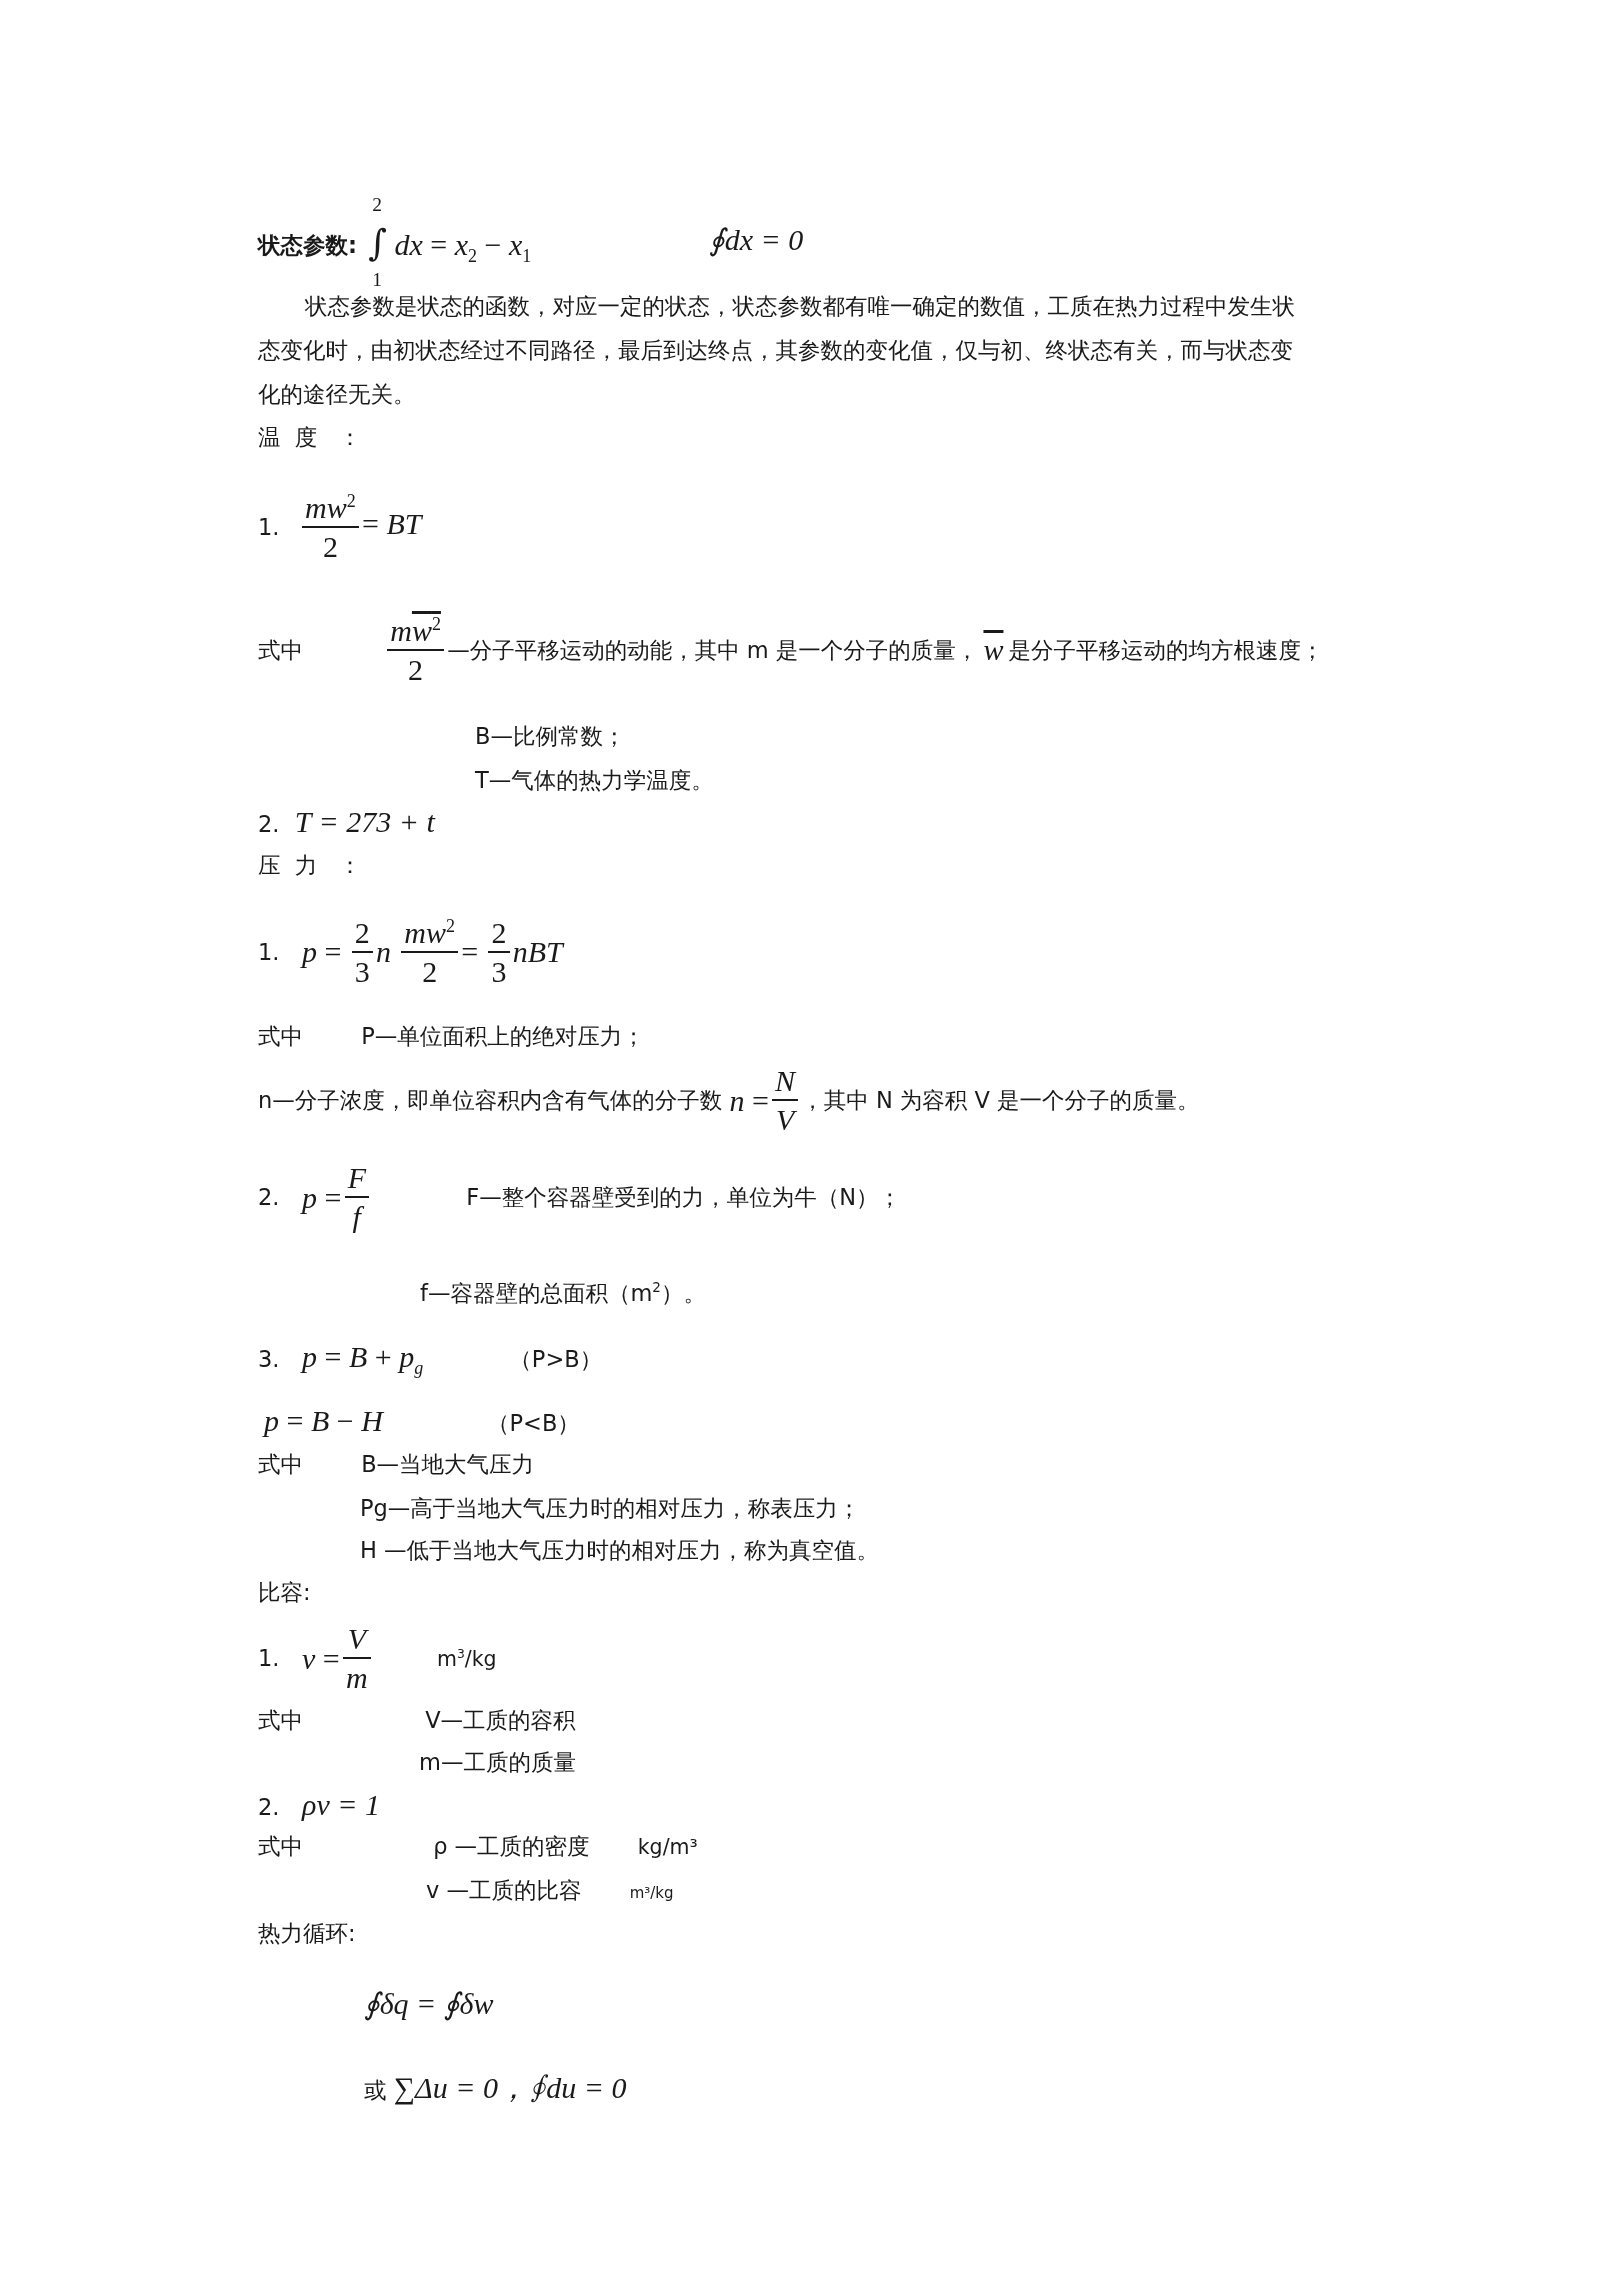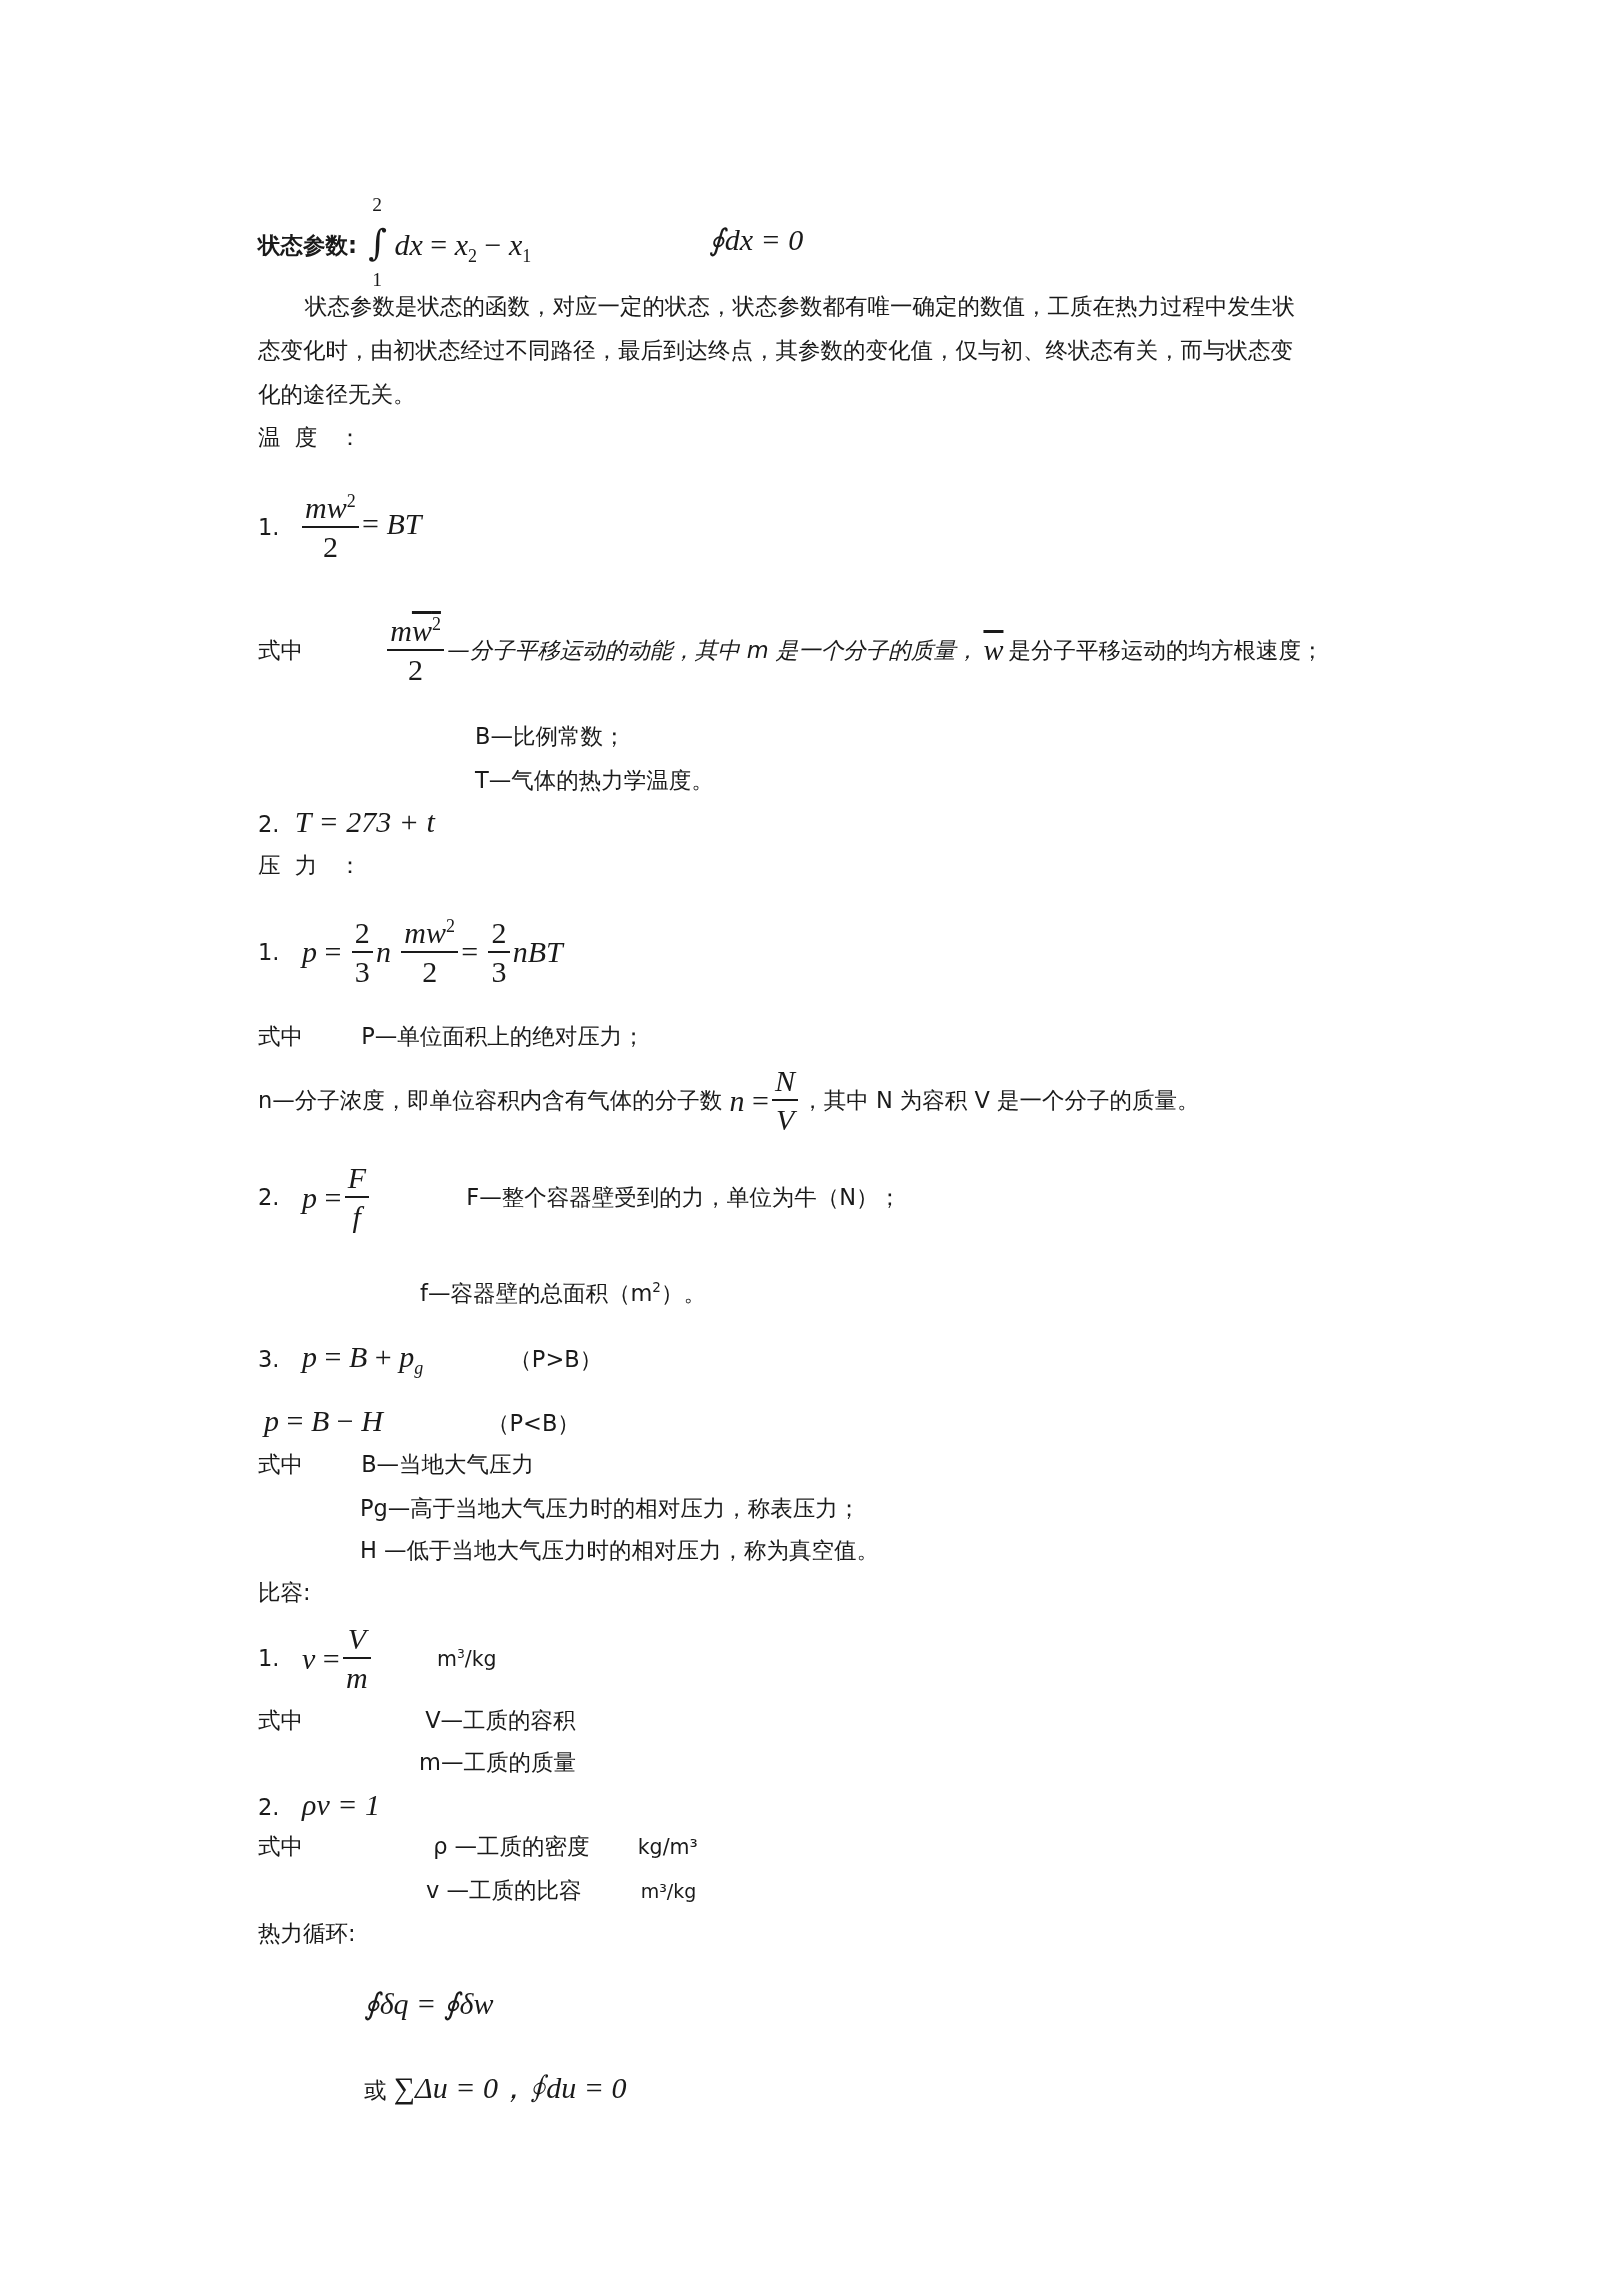--- a/index.html
+++ b/index.html
@@ -43,21 +43,21 @@
       <span class="den up">2</span>
     </span><span class="m"><span class="up">=</span> BT</span>
 </div>
 
 <div class="ln" style="left:258px;top:615px;">
   <span style="vertical-align:middle;">式中</span>
   <span class="m frac" style="margin-left:77px;">
       <span class="num">m<span class="over">w<sup class="up">2</sup></span></span>
       <span class="bar"></span>
       <span class="den up">2</span>
-    </span><span style="vertical-align:middle;font-style:italic;">—分子平移运动的动能，其中 m 是一个分子的质量，</span><span class="m over" style="vertical-align:middle;margin:0 5.1px;">w</span><span style="vertical-align:middle;">是分子平移运动的均方根速度；</span>
+    </span><span style="vertical-align:middle;">—分子平移运动的动能，其中 m 是一个分子的质量，</span><span class="m over" style="vertical-align:middle;margin:0 5.1px;">w</span><span style="vertical-align:middle;">是分子平移运动的均方根速度；</span>
 </div>
 <div class="ln" style="left:475px;top:725px;">B—比例常数；</div>
 <div class="ln" style="left:475px;top:769px;">T—气体的热力学温度。</div>
 <div class="ln" style="left:258px;top:807px;">
   <span>2.</span>
   <span class="m" style="margin-left:8.2px;">T = 273 + t</span>
 </div>
 
 <div class="ln" style="left:258px;top:854px;white-space:pre;">压  力   ：</div>
 <div class="ln" style="left:258px;top:917px;">
@@ -138,21 +138,21 @@
   <span>2.</span>
   <span class="m" style="margin-left:15.4px;">ρv = 1</span>
 </div>
 <div class="ln" style="left:258px;top:1835px;">
   <span>式中</span>
   <span style="margin-left:123px;">ρ —工质的密度</span>
   <span style="margin-left:41px;font-size:20.5px;">kg/m³</span>
 </div>
 <div class="ln" style="left:426px;top:1879px;">
   <span>v —工质的比容</span>
-  <span style="margin-left:52px;font-size:19px;">m³/kg</span>
+  <span style="margin-left:41px;font-size:15px;">m³/kg</span>
 </div>
 
 <div class="ln" style="left:258px;top:1922px;">热力循环:</div>
 <div class="ln m" style="left:364px;top:1989px;">∮δq = ∮δw</div>
 <div class="ln" style="left:364px;top:2073px;">
   <span>或</span>
   <span class="m">∑Δu = 0，∮du = 0</span>
 </div>
 
 

